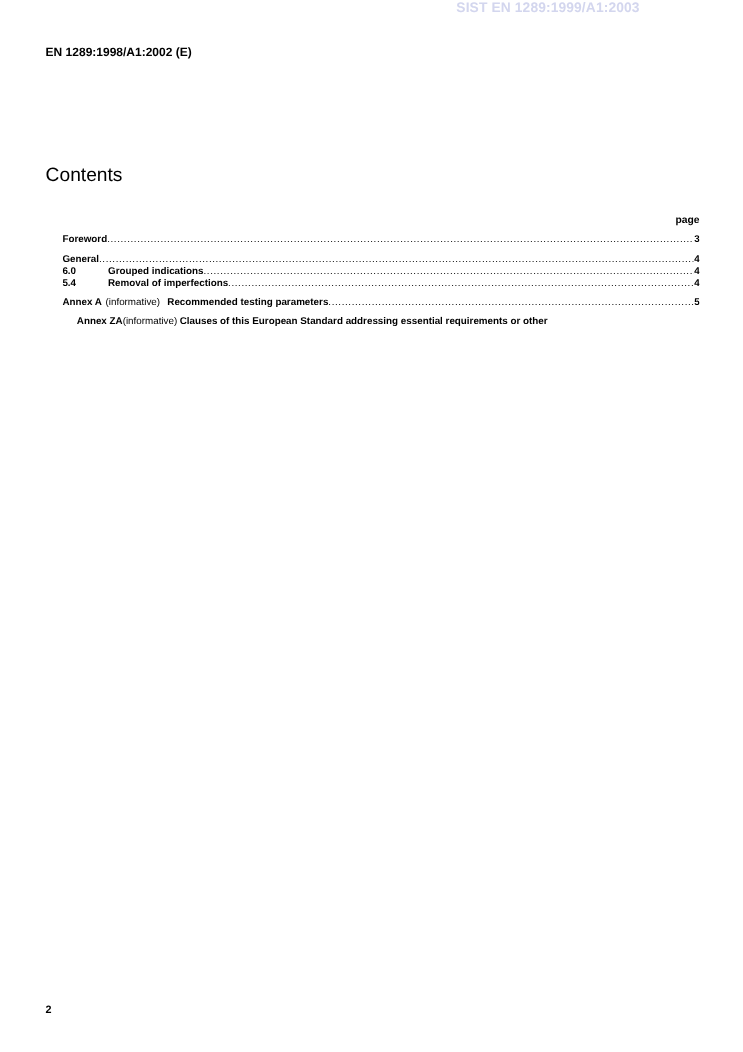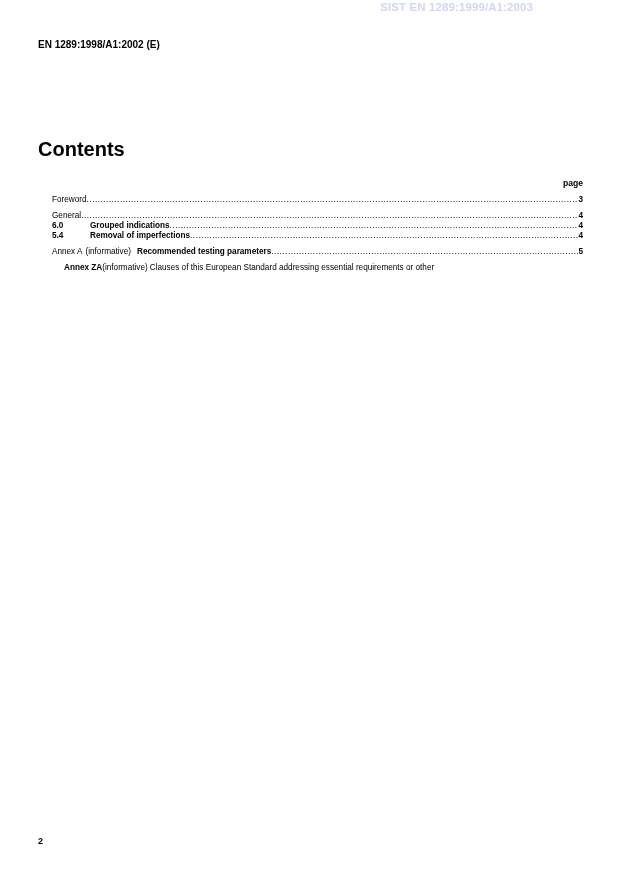--- a/index.html
+++ b/index.html
@@ -9,47 +9,47 @@
     }
     .watermark {
       position: absolute; top: 0; left: 0; width: 533px; text-align: right;
       font-weight: bold; font-size: 11.5px; color: #d3d6ee; letter-spacing: 0.1px;
       line-height: 14px;
     }
     .doc-id {
       position: absolute; top: 39px; left: 38px; font-weight: bold; font-size: 10px;
     }
     .contents-title {
-      position: absolute; top: 138px; left: 38px; font-weight: bold; font-size: 20px;
+      position: absolute; top: 138px; left: 38px; font-weight: normal; font-size: 16px;
     }
     .toc {
       position: absolute; top: 178px; left: 52px; width: 531px; font-size: 8.2px;
     }
     .page-header {
       text-align: right; font-weight: bold; font-size: 8.6px; height: 12px; margin-bottom: 5px;
     }
     .toc-row {
       display: flex; align-items: baseline; height: 10px; line-height: 10px;
       white-space: nowrap; overflow: hidden;
     }
-    .toc-row .lead { font-weight: normal; }
+    .toc-row .lead { font-weight: bold; }
     .toc-row .num { font-weight: bold; width: 38px; flex: none; }
     .toc-row .title { font-weight: bold; }
     .toc-row .info { font-weight: normal; margin: 0 2px 0 3px; }
     .toc-row .dots {
       flex: 1 1 auto; overflow: hidden; font-weight: normal;
       letter-spacing: 0.5px; min-width: 0;
     }
     .toc-row .dots::before {
       content: "....................................................................................................................................................................................................................................................................................";
     }
     .toc-row .pg { font-weight: bold; flex: none; }
     .gap { height: 6px; }
     .annex-title-line { display: flex; height: 10px; line-height: 10px; white-space: nowrap; margin-left: 12px; }
-    .annex-title-line .title { font-weight: normal; }
+    .annex-title-line .title { font-weight: bold; }
     .indent { padding-left: 38px; }
     .page-number {
       position: absolute; top: 836px; left: 38px; font-weight: bold; font-size: 9px;
     }
   </style>
 </head>
 <body>
 
 <div class="watermark">SIST EN 1289:1999/A1:2003</div>
 

